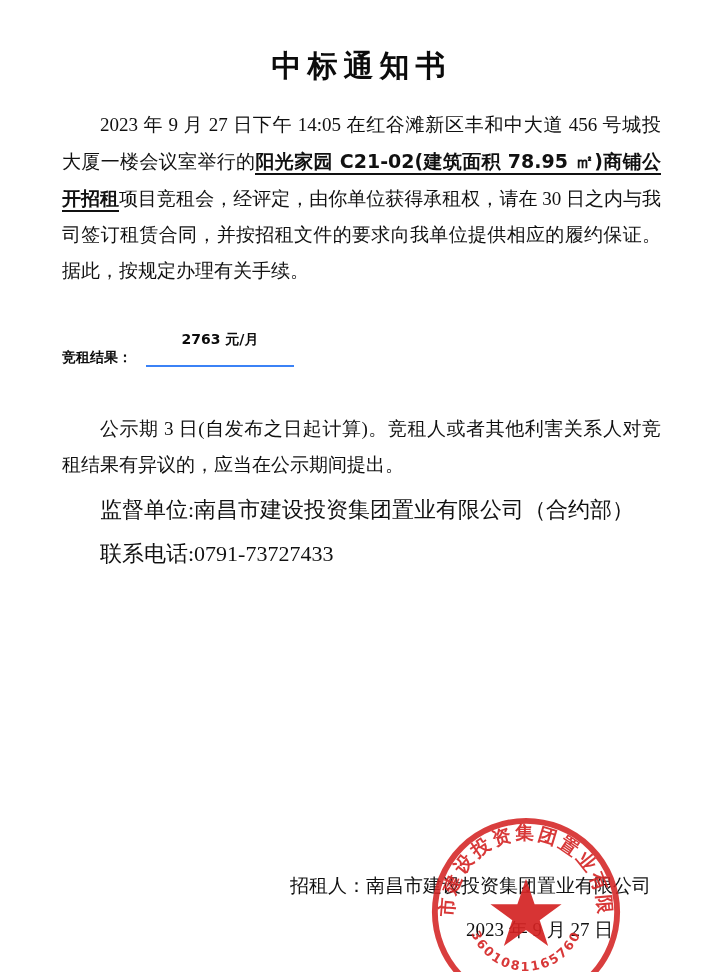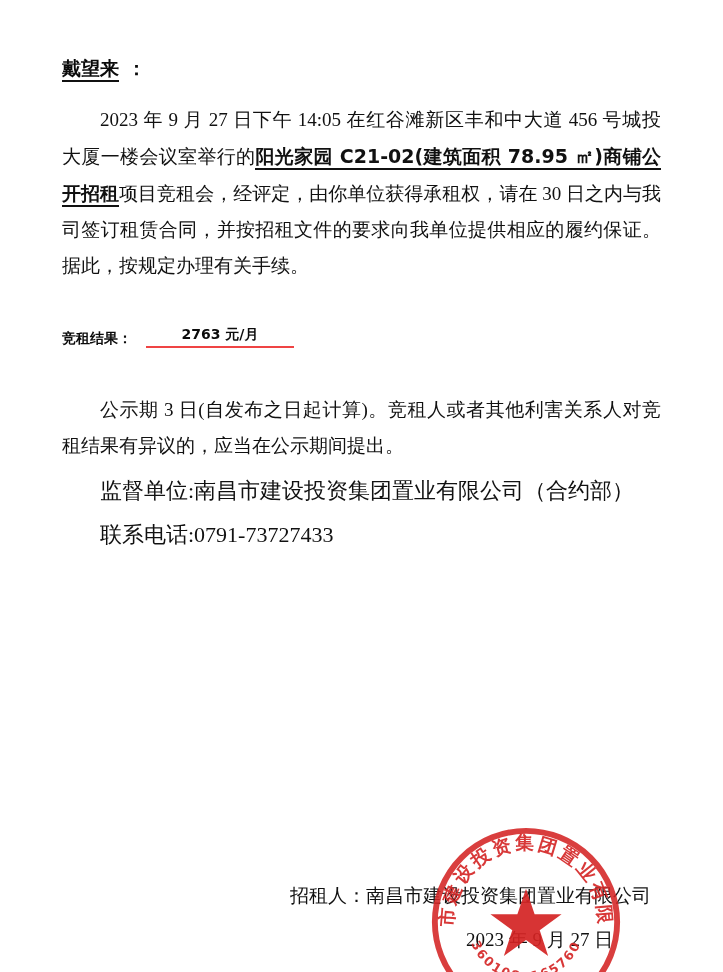--- a/index.html
+++ b/index.html
@@ -69,22 +69,22 @@
     display: flex;
     align-items: flex-end;
     color: #0b0b0b;
   }
   .result-row .label {
     white-space: nowrap;
   }
   .result-row .value {
     margin-left: 14px;
     min-width: 128px;
-    border-bottom: 2px solid #ef4444;
-    padding: 0 10px 2px 10px;
+    border-bottom: 2px solid #3b82f6;
+    padding: 0 10px 16px 10px;
     font-weight: 700;
     text-align: center;
   }
   .notice-para {
     margin-top: 44px;
     font-size: 19px;
     line-height: 36px;
     text-align: justify;
     text-justify: inter-ideograph;
     text-indent: 38px;
@@ -114,24 +114,22 @@
     height: 196px;
     pointer-events: none;
   }
   .seal svg { display: block; }
 </style>
 </head>
 <body>
 
 <div class="page">
 
+  <div class="doc-title">中标通知书</div>
 
-  <div class="recipient">
-    <span class="name">戴望来</span><span class="colon">：</span>
-  </div>
 
   <div class="body-para">
     <span>2023 年 9 月 27 日下午 14:05 在红谷滩新区丰和中大道 456 号城投大厦一楼会议室举行的</span><span class="u-bold">阳光家园 C21-02(建筑面积 78.95 ㎡)商铺公开招租</span><span>项目竞租会，经评定，由你单位获得承租权，请在 30 日之内与我司签订租赁合同，并按招租文件的要求向我单位提供相应的履约保证。据此，按规定办理有关手续。</span>
   </div>
 
   <div class="result-row">
     <span class="label">竞租结果：</span>
     <span class="value">2763 元/月</span>
   </div>
 

